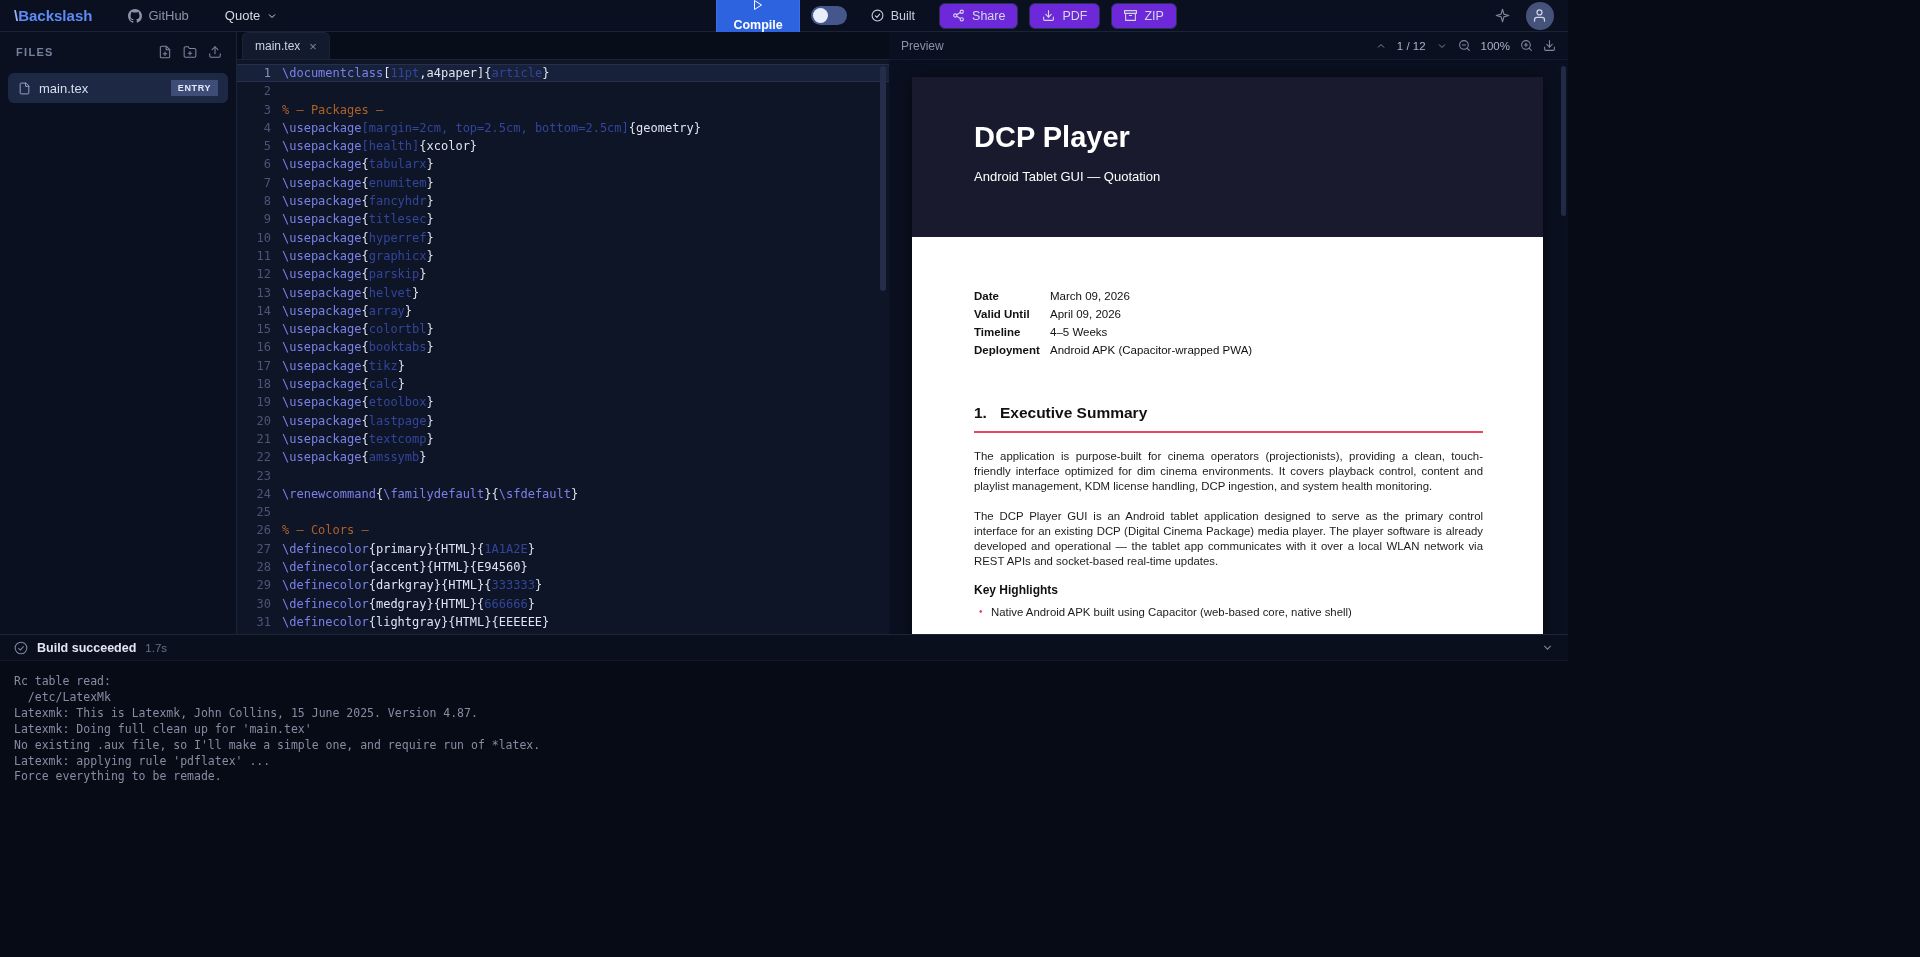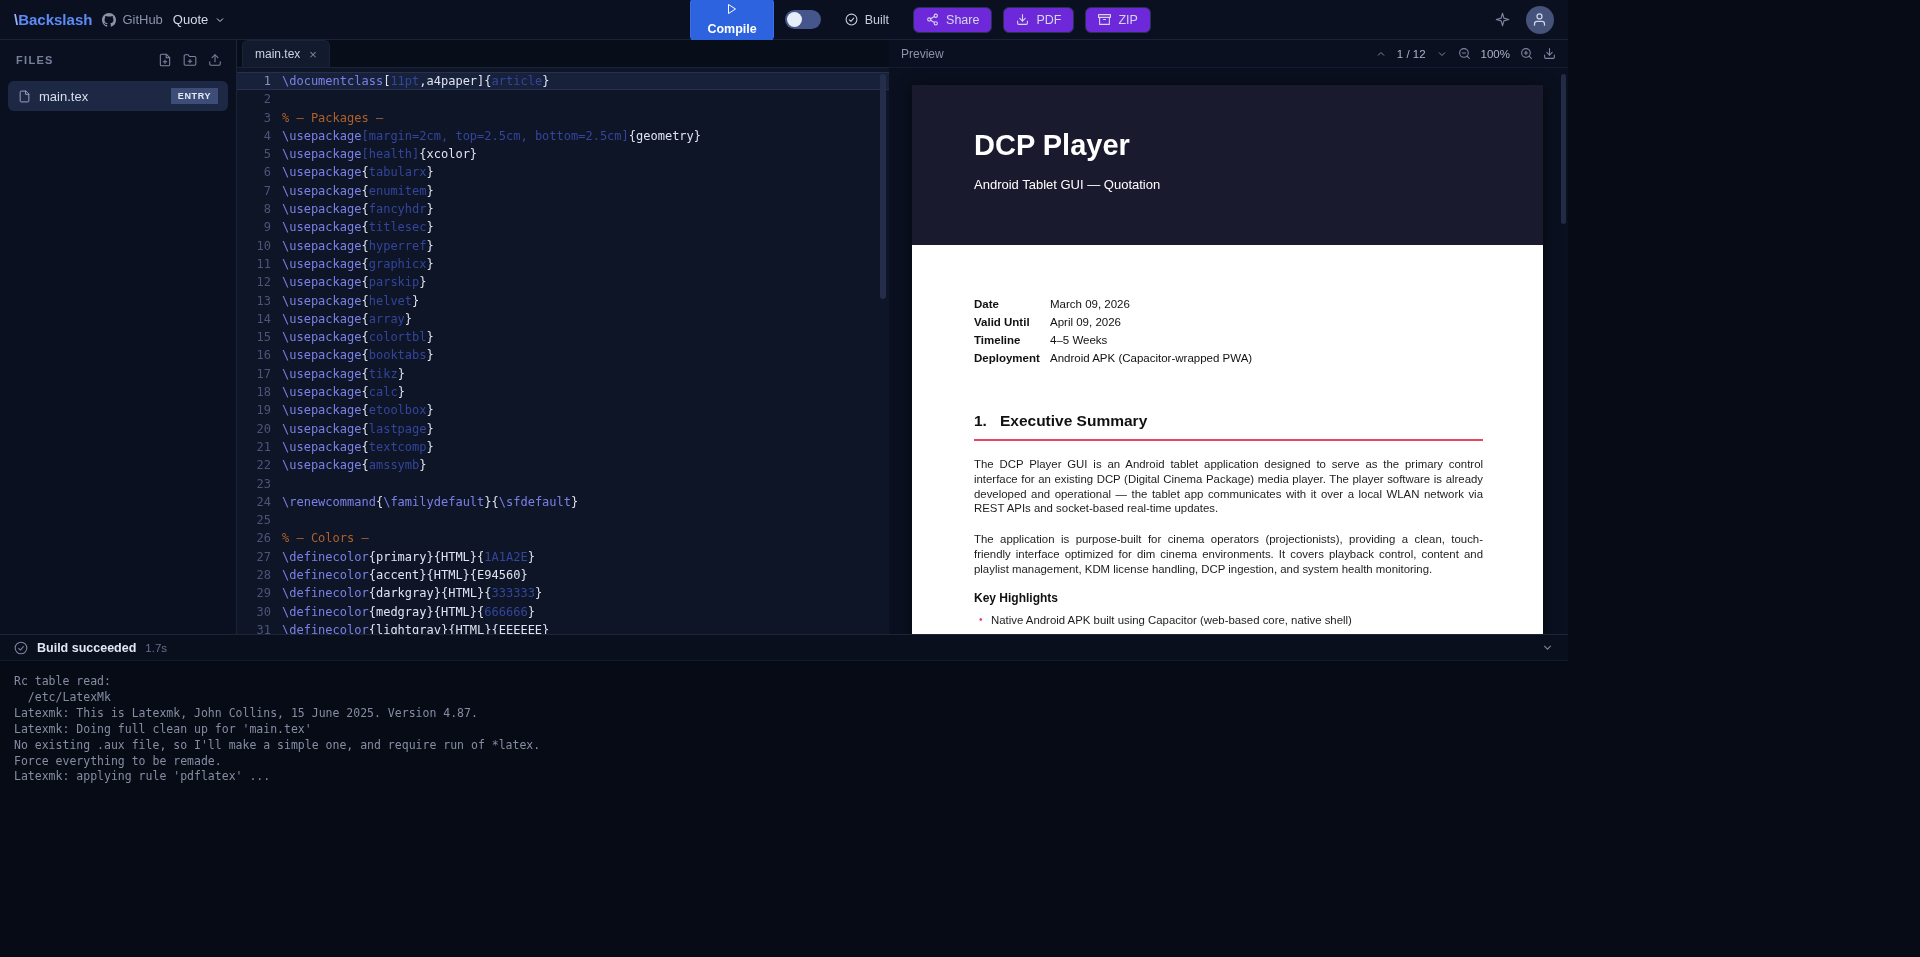--- a/index.html
+++ b/index.html
@@ -3,21 +3,21 @@
 <meta charset="utf-8">
 <style>
   * { margin:0; padding:0; box-sizing:border-box; }
   html,body { width:1920px; height:957px; background:#070b15; overflow:hidden;
               font-family:"Liberation Sans",sans-serif; }
   svg { display:block; }
 
   .app { width:1568px; height:957px; display:flex; flex-direction:column; background:#0a0f1d; }
 
   
-  .navbar { height:40px; flex:none; display:flex; align-items:center; gap:10px;
+  .navbar { height:32px; flex:none; display:flex; align-items:center; gap:36px;
             padding:0 14px; background:#0a101f; border-bottom:1px solid #1b2338; }
   .logo { font-size:15px; font-weight:bold; white-space:nowrap; }
   .logo .slash { color:#9db4f0; }
   .logo .word  { color:#5d8bf7; }
   .nav-link { display:flex; align-items:center; gap:6px; color:#8a93a8; font-size:13px; cursor:pointer; }
   .nav-quote { display:flex; align-items:center; gap:6px; color:#d5dae8; font-size:13px; cursor:pointer; }
   .nav-center { display:flex; align-items:center; gap:11px; margin:0 auto; padding-left:120px; }
   .btn { display:flex; align-items:center; gap:7px; font-size:12.5px; color:#d2d8e8;
          background:#6d28d9; border:1px solid #27324f; border-radius:6px; padding:5px 12px;
          cursor:pointer; white-space:nowrap; }
@@ -356,22 +356,22 @@
                 <div class="meta-row">
                   <span class="meta-label">Deployment</span>
                   <span class="meta-value">Android APK (Capacitor-wrapped PWA)</span>
                 </div>
               </div>
             <div class="doc-section">
               <span>1.</span>
               <span>Executive Summary</span>
             </div>
             <div class="section-rule" style="background: rgb(233, 69, 96);"></div>
+            <div class="doc-para">The application is purpose-built for cinema operators (projectionists), providing a clean, touch-friendly interface optimized for dim cinema environments. It covers playback control, content and playlist management, KDM license handling, DCP ingestion, and system health monitoring.</div>
             <div class="doc-para">The DCP Player GUI is an Android tablet application designed to serve as the primary control interface for an existing DCP (Digital Cinema Package) media player. The player software is already developed and operational — the tablet app communicates with it over a local WLAN network via REST APIs and socket-based real-time updates.</div>
-            <div class="doc-para">The application is purpose-built for cinema operators (projectionists), providing a clean, touch-friendly interface optimized for dim cinema environments. It covers playback control, content and playlist management, KDM license handling, DCP ingestion, and system health monitoring.</div>
             <div class="hl-title">Key Highlights</div>
             <div>
                 <div class="bullet">
                   <span class="bullet-dot" style="color: rgb(233, 69, 96);">•</span>
                   <span>Native Android APK built using Capacitor (web-based core, native shell)</span>
                 </div>
               </div>
           </div>
         </div>
       </div>
@@ -394,18 +394,18 @@
             <polyline points="6 9 12 15 18 9"></polyline>
           </svg>
       </span>
     </div>
     <div class="console-log">
         <div class="log-line">Rc table read:</div>
         <div class="log-line">  /etc/LatexMk</div>
         <div class="log-line">Latexmk: This is Latexmk, John Collins, 15 June 2025. Version 4.87.</div>
         <div class="log-line">Latexmk: Doing full clean up for 'main.tex'</div>
         <div class="log-line">No existing .aux file, so I'll make a simple one, and require run of *latex.</div>
+        <div class="log-line">Latexmk: applying rule 'pdflatex' ...</div>
         <div class="log-line">Force everything to be remade.</div>
-        <div class="log-line">Latexmk: applying rule 'pdflatex' ...</div>
       </div>
   </div>
 
 </div>
 
 </body></html>

